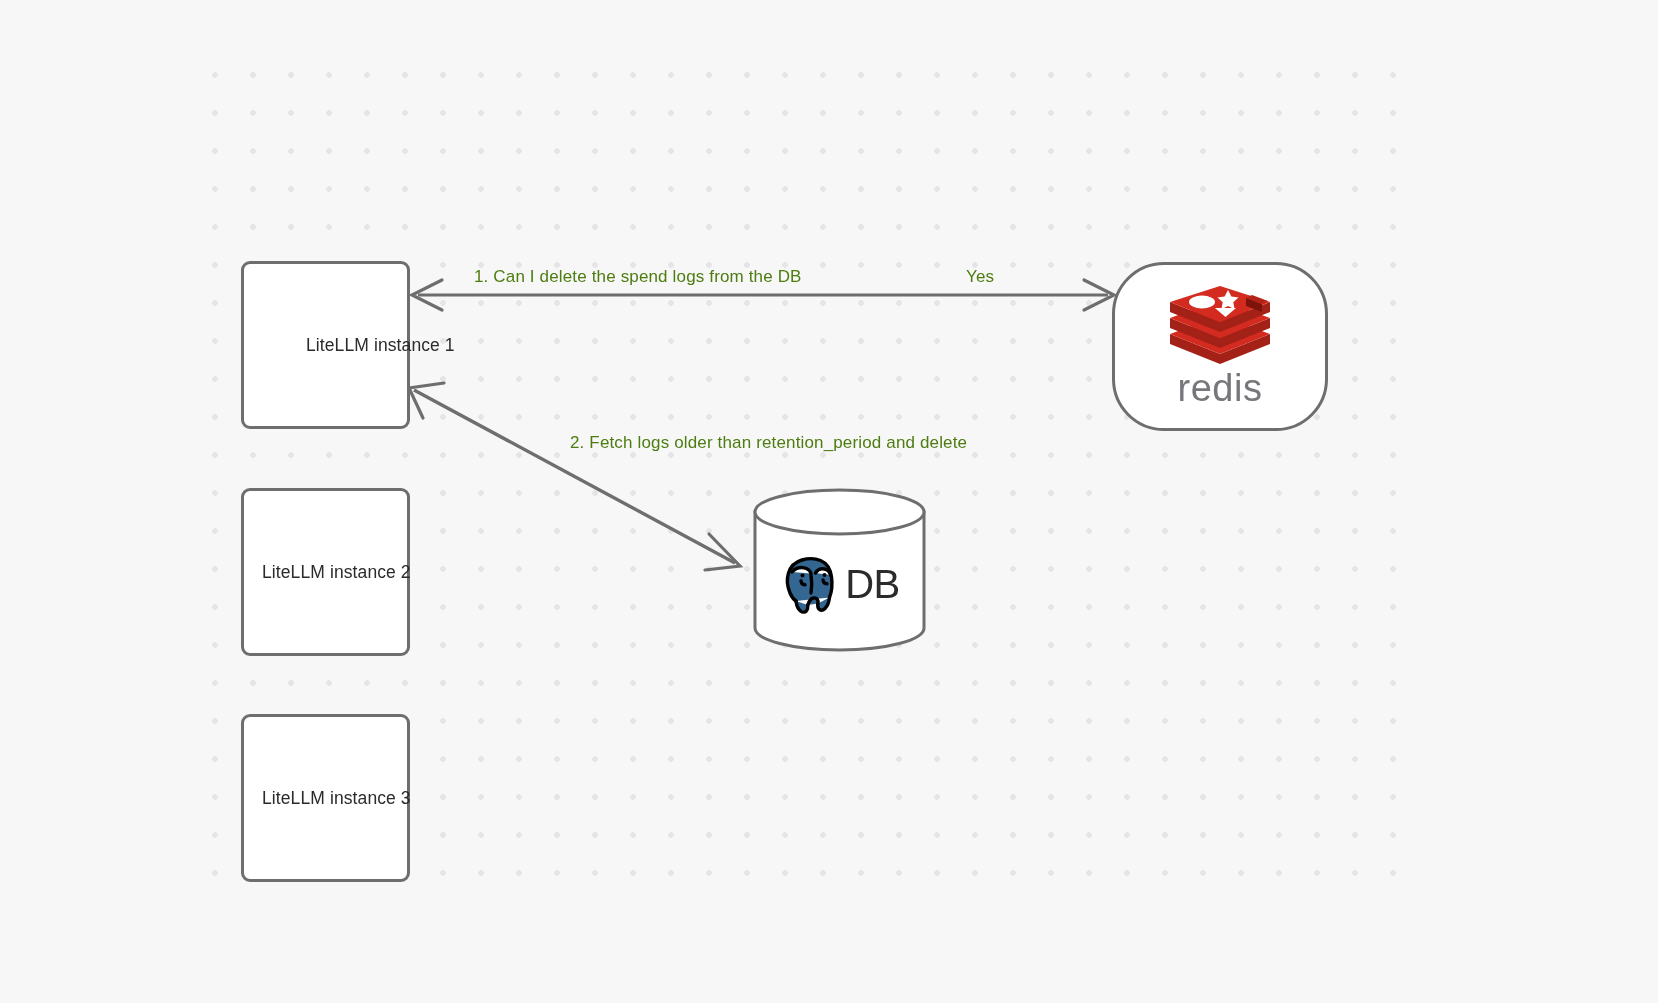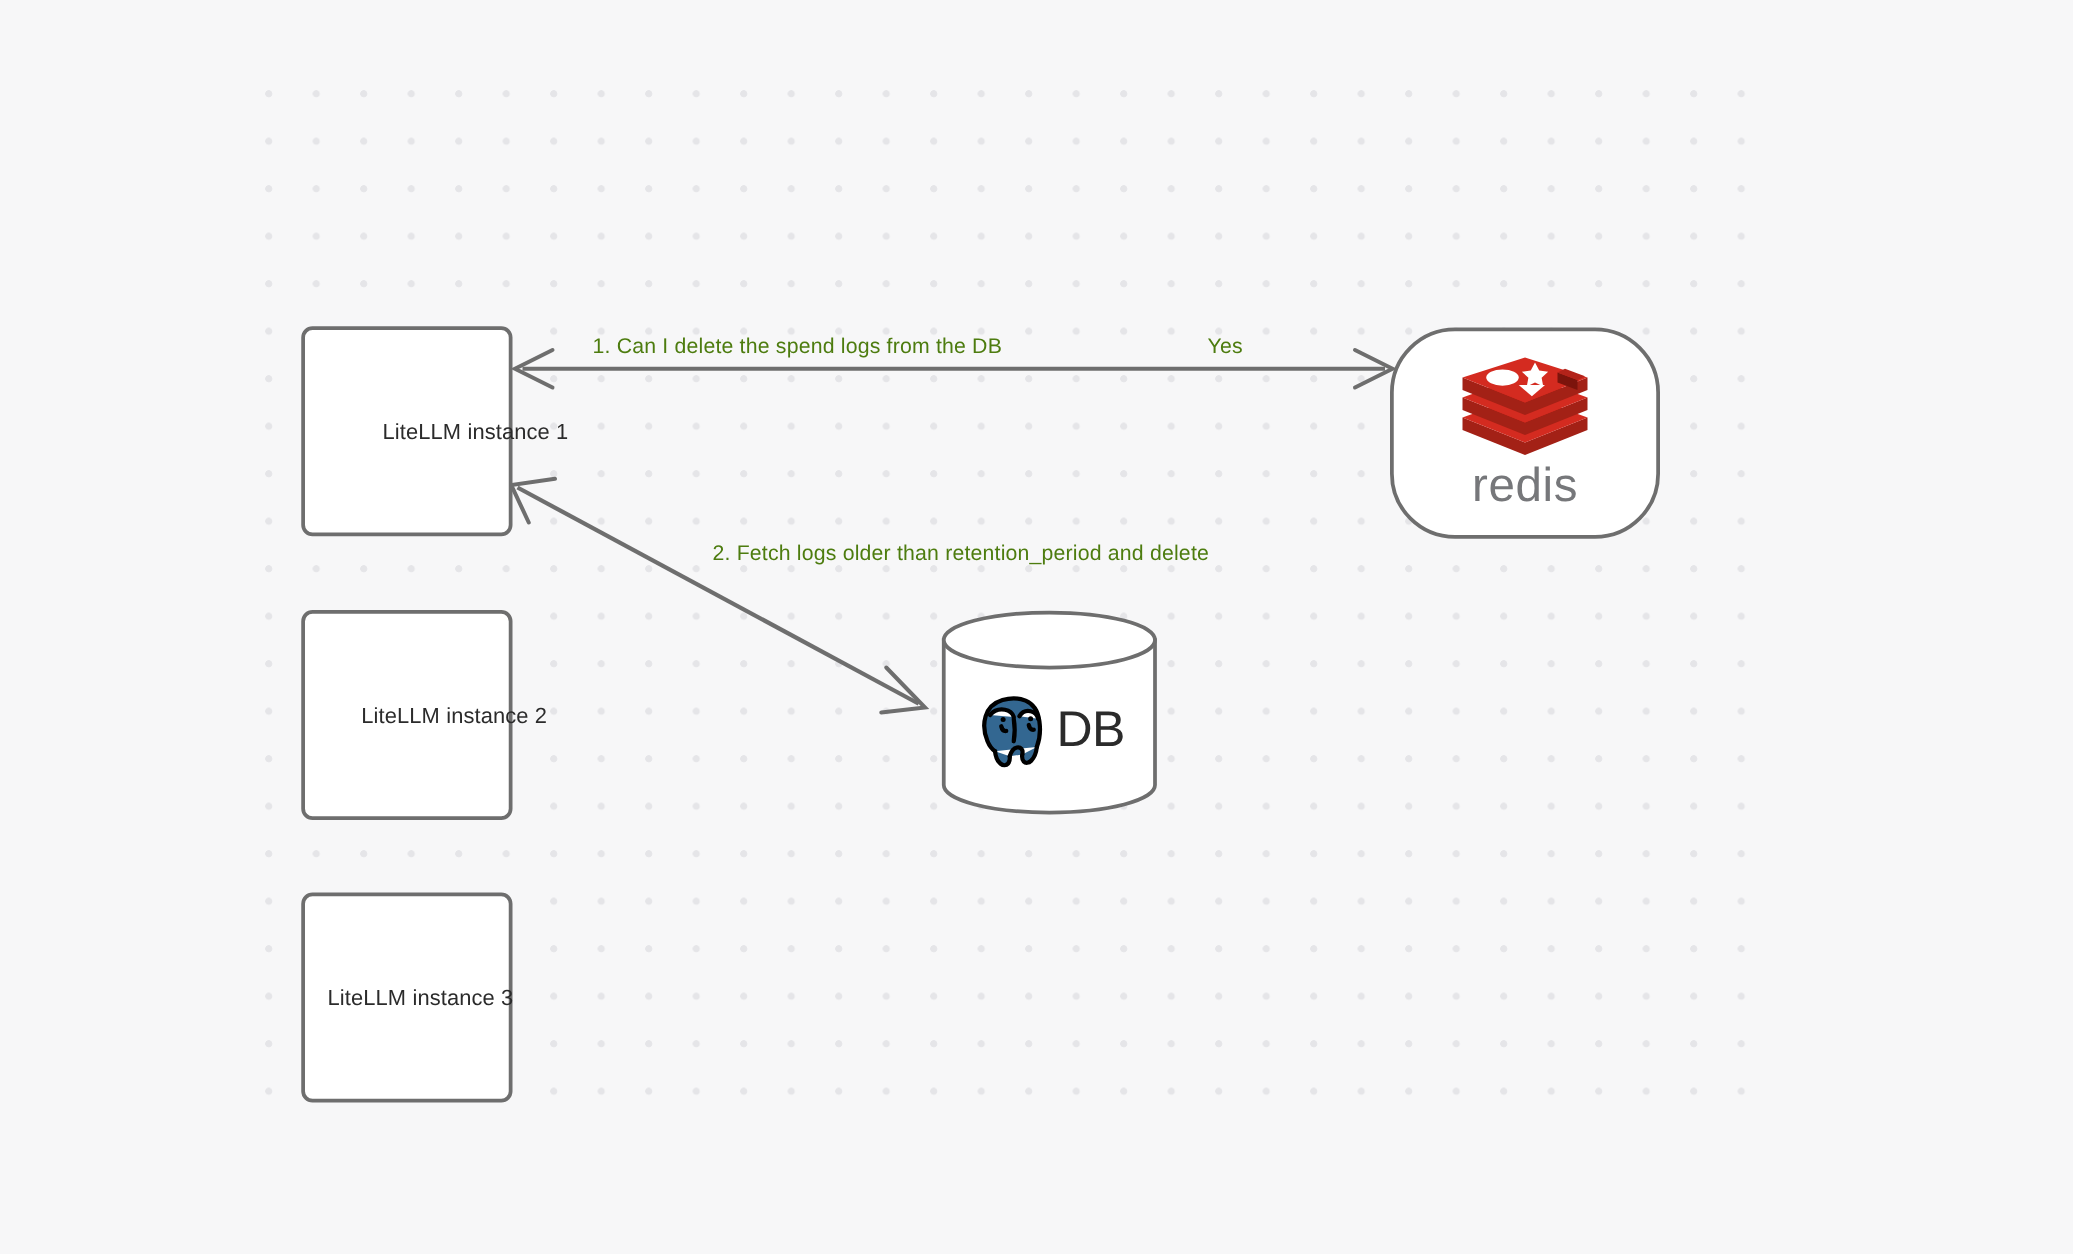--- a/index.html
+++ b/index.html
@@ -54,21 +54,21 @@
   }
   .node-box .node-label {
     font-size: 17.5px;
     color: #2b2b2b;
     font-weight: 400;
     padding-left: 18px;
     letter-spacing: 0.1px;
     white-space: nowrap;
   }
   #litellm-1 { left: 241px; top: 261px; width: 169px; height: 168px; padding-left: 44px; }
-  #litellm-2 { left: 241px; top: 488px; width: 169px; height: 168px; padding-left: 27px; }
+  #litellm-2 { left: 241px; top: 488px; width: 169px; height: 168px; }
   #litellm-3 { left: 241px; top: 714px; width: 169px; height: 168px; }
 
   
   #redis-node {
     position: absolute;
     left: 1112px;
     top: 262px;
     width: 216px;
     height: 169px;
     background: #ffffff;

